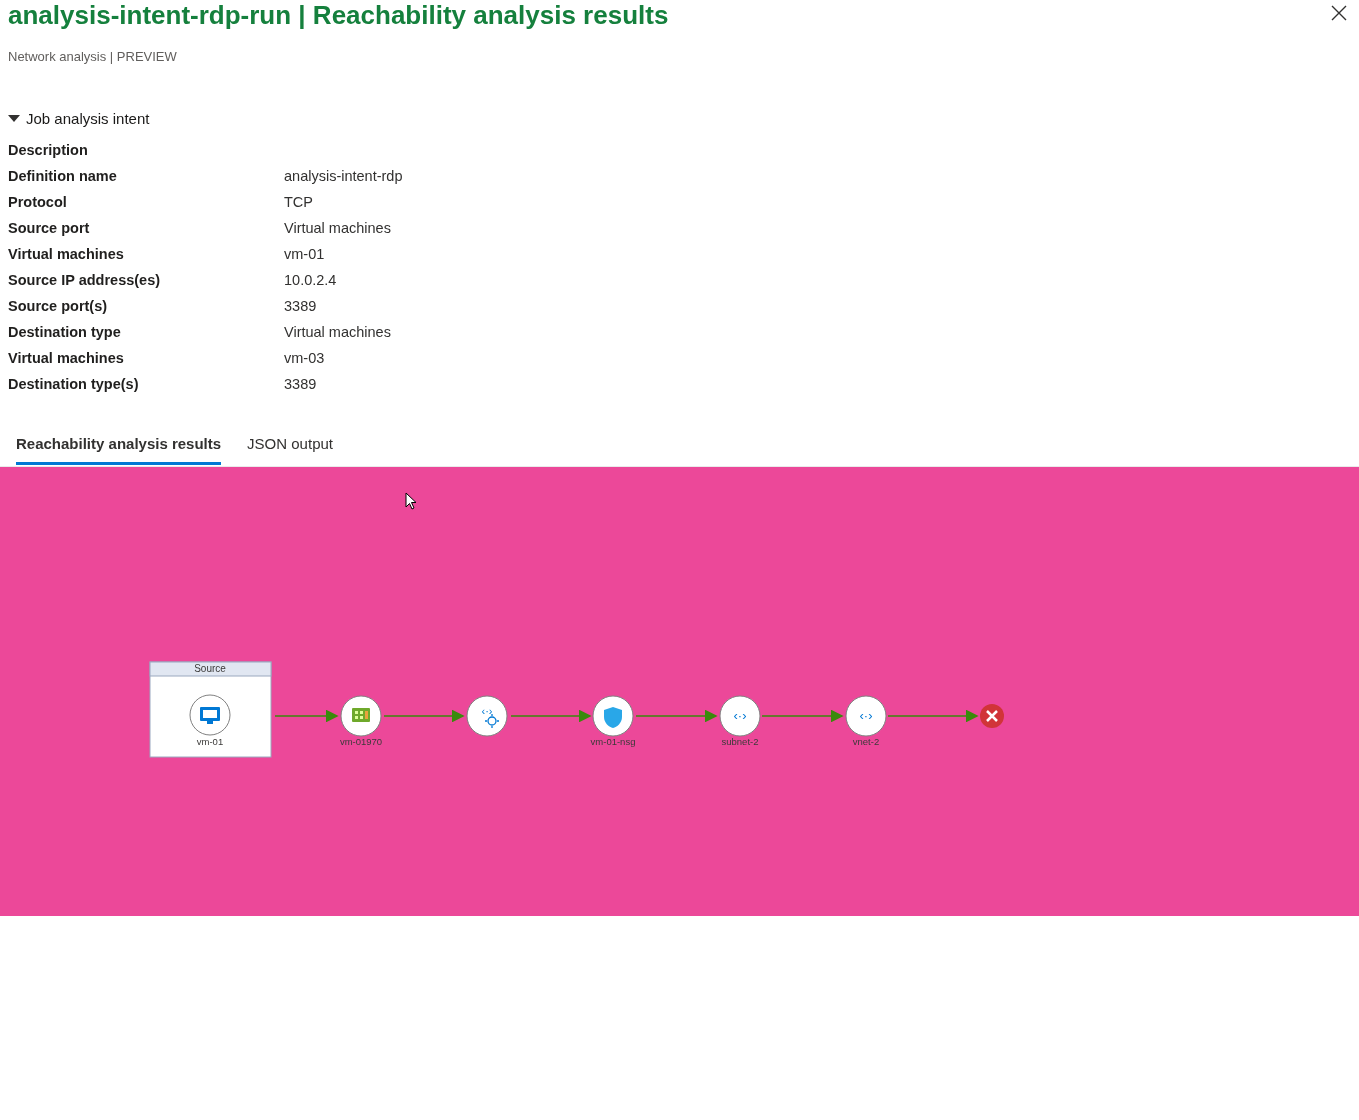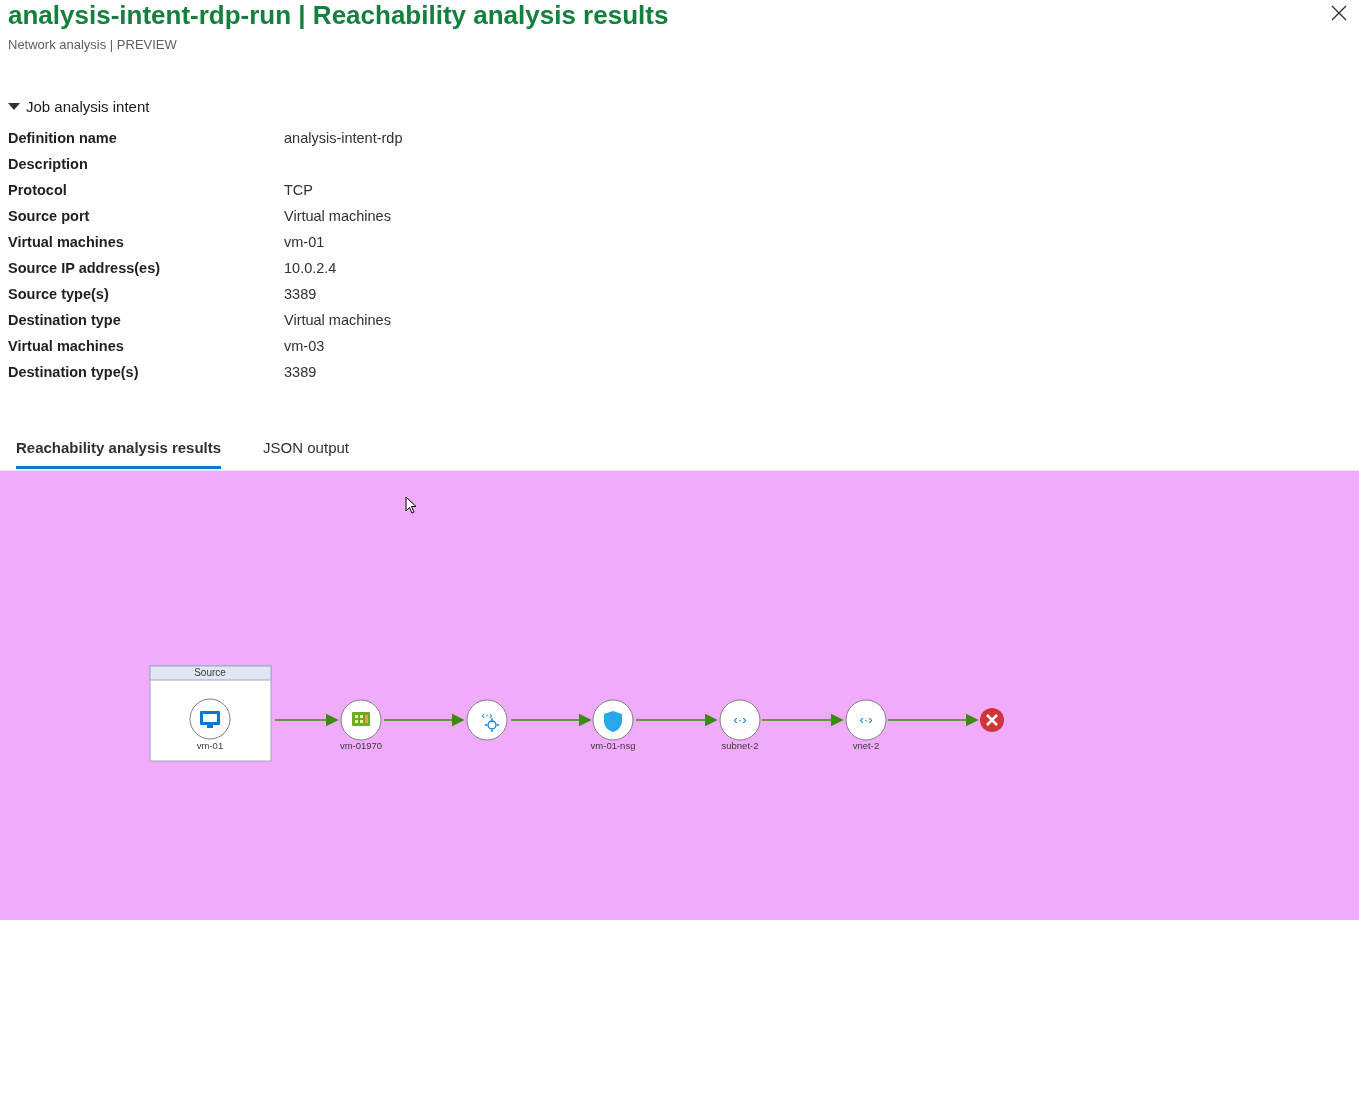--- a/index.html
+++ b/index.html
@@ -17,21 +17,21 @@
       padding:0 8px 6px 8px;
     }
     .title {
       font-size:26px;
       font-weight:600;
       color:#15803d;
     }
     .subtitle {
       font-size:13px;
       color:#605e5c;
-      margin-top:6px;
+      margin-top:18px;
     }
     .close-btn {
       font-size:20px;
       cursor:pointer;
       color:#323130;
       padding:4px;
       line-height:1;
     }
     .section {
       padding:0 8px;
@@ -61,37 +61,37 @@
     .kv-label {
       width:276px;
       font-weight:600;
       color:#201f1e;
     }
     .kv-value {
       color:#323130;
     }
     .tabs {
       display:flex;
-      gap:42px;
+      gap:26px;
       padding-left:16px;
-      margin-top:54px;
+      margin-top:38px;
       border-bottom:1px solid transparent;
     }
     .tab {
       padding:0 0 10px 0;
       cursor:pointer;
       font-size:15px;
       color:#323130;
     }
     .tab.active {
       font-weight:600;
       border-bottom:3px solid #0078D4;
     }
     .canvas {
-      background:#f0abfc;
+      background:#ec4899;
       border-top:0.5px solid #eaeaea;
       width:100%;
       height:450px;
       position:relative;
     }
     .cursor {
       position:absolute;
       left:413px; top:564px;
       pointer-events:none;
     }
@@ -111,45 +111,45 @@
   </div>
 </div>
 
 <div class="section">
   <div class="section-header">
     <span class="triangle"></span>
     <span>Job analysis intent</span>
   </div>
   <div id="properties-list">
       <div class="kv-row">
+        <div class="kv-label">Description</div>
+        <div class="kv-value"></div>
+      </div>
+      <div class="kv-row">
         <div class="kv-label">Definition name</div>
         <div class="kv-value">analysis-intent-rdp</div>
       </div>
       <div class="kv-row">
-        <div class="kv-label">Description</div>
-        <div class="kv-value"></div>
-      </div>
-      <div class="kv-row">
         <div class="kv-label">Protocol</div>
         <div class="kv-value">TCP</div>
       </div>
       <div class="kv-row">
         <div class="kv-label">Source port</div>
         <div class="kv-value">Virtual machines</div>
       </div>
       <div class="kv-row">
         <div class="kv-label">Virtual machines</div>
         <div class="kv-value">vm-01</div>
       </div>
       <div class="kv-row">
         <div class="kv-label">Source IP address(es)</div>
         <div class="kv-value">10.0.2.4</div>
       </div>
       <div class="kv-row">
-        <div class="kv-label">Source type(s)</div>
+        <div class="kv-label">Source port(s)</div>
         <div class="kv-value">3389</div>
       </div>
       <div class="kv-row">
         <div class="kv-label">Destination type</div>
         <div class="kv-value">Virtual machines</div>
       </div>
       <div class="kv-row">
         <div class="kv-label">Virtual machines</div>
         <div class="kv-value">vm-03</div>
       </div>

